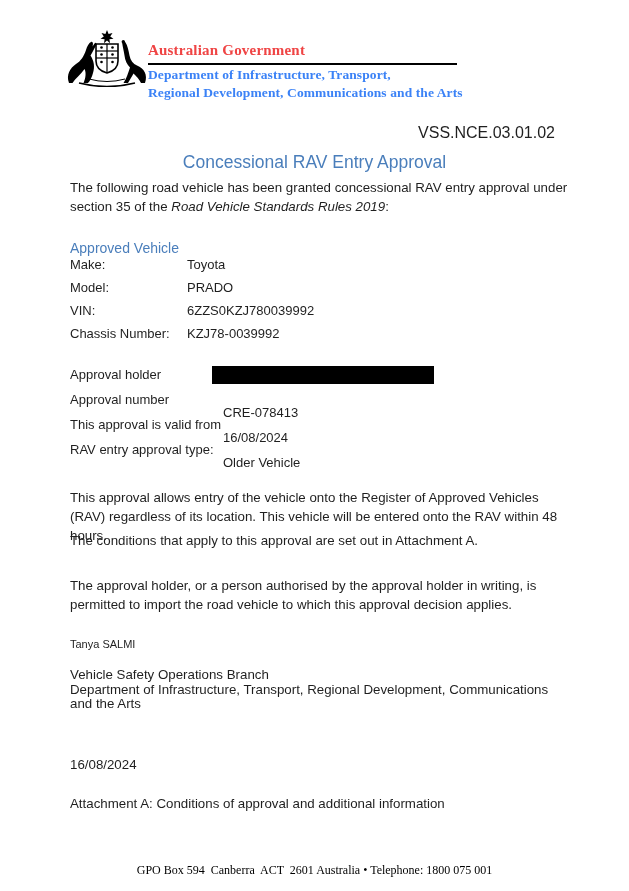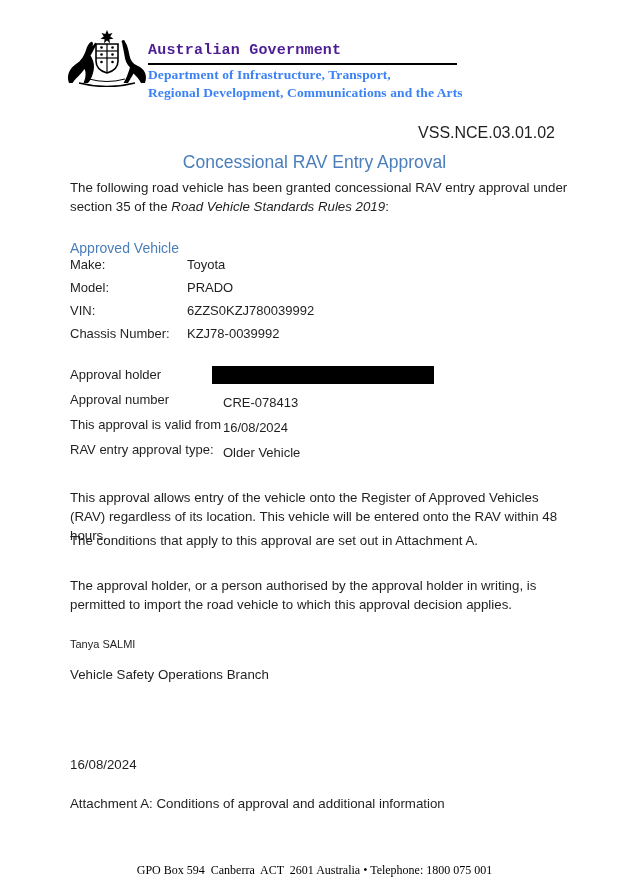--- a/index.html
+++ b/index.html
@@ -10,22 +10,22 @@
     color:#1f1f1f;
     position:relative;
     overflow:hidden;
   }
   .abs { position:absolute; }
 
   
   .crest { left:63px; top:29px; width:88px; height:58px; }
   .gov-name {
     left:148px; top:42px;
-    font-family:Liberation Mono, monospace;
-    font-weight:bold; font-size:15px; color:#4c1d95;
+    font-family:Liberation Serif, serif;
+    font-weight:bold; font-size:15px; color:#ef4444;
     letter-spacing:0.2px;
   }
   .gov-rule { left:148px; top:63px; width:309px; height:2px; background:#000; }
   .dept-line1, .dept-line2 {
     font-family:"Liberation Serif", serif;
     font-weight:bold; font-size:13.5px; color:#3b82f6;
     letter-spacing:0.1px;
   }
   .dept-line1 { left:148px; top:67px; }
   .dept-line2 { left:148px; top:85px; }
@@ -45,21 +45,21 @@
 
   .section-heading {
     left:70px; top:240px;
     font-size:14px; color:#4a7ebb;
   }
 
   
   .row { left:70px; width:460px; height:18px; font-size:13px; }
   .row .label { position:absolute; left:0; top:0; }
   .veh-row .value { position:absolute; left:117px; top:0; }
-  .app-row .value { position:absolute; left:153px; top:3px; }
+  .app-row .value { position:absolute; left:153px; top:13px; }
   .veh-0 { top:257px; } .veh-1 { top:280px; } .veh-2 { top:303px; } .veh-3 { top:326px; }
   .app-0 { top:367px; } .app-1 { top:392px; } .app-2 { top:417px; } .app-3 { top:442px; }
   .redaction { position:absolute; left:142px; top:-1px; width:222px; height:18px; background:#000; }
 
   .p1 { top:488px; }
   .p2 { top:531px; }
   .p3 { top:576px; }
 
   
   .sig-name { left:70px; top:638px; font-size:11px; }
@@ -152,20 +152,21 @@
   <span class="value">Older Vehicle</span>
 </div>
 
 <div class="abs para p1">This approval allows entry of the vehicle onto the Register of Approved Vehicles (RAV) regardless of its location. This vehicle will be entered onto the RAV within 48 hours.</div>
 <div class="abs para p2">The conditions that apply to this approval are set out in Attachment A.</div>
 <div class="abs para p3">The approval holder, or a person authorised by the approval holder in writing, is permitted to import the road vehicle to which this approval decision applies.</div>
 
 <div class="abs sig-name">Tanya SALMI</div>
 <div class="abs sig-block">
   <div>Vehicle Safety Operations Branch</div>
+  <div>Department of Infrastructure, Transport, Regional Development, Communications and the Arts</div>
 </div>
 
 <div class="abs decision-date">16/08/2024</div>
 <div class="abs attachment">Attachment A: Conditions of approval and additional information</div>
 
 <div class="abs footer">
   <div>GPO Box 594  Canberra  ACT  2601 Australia • Telephone: 1800 075 001</div>
   
 </div>
 

